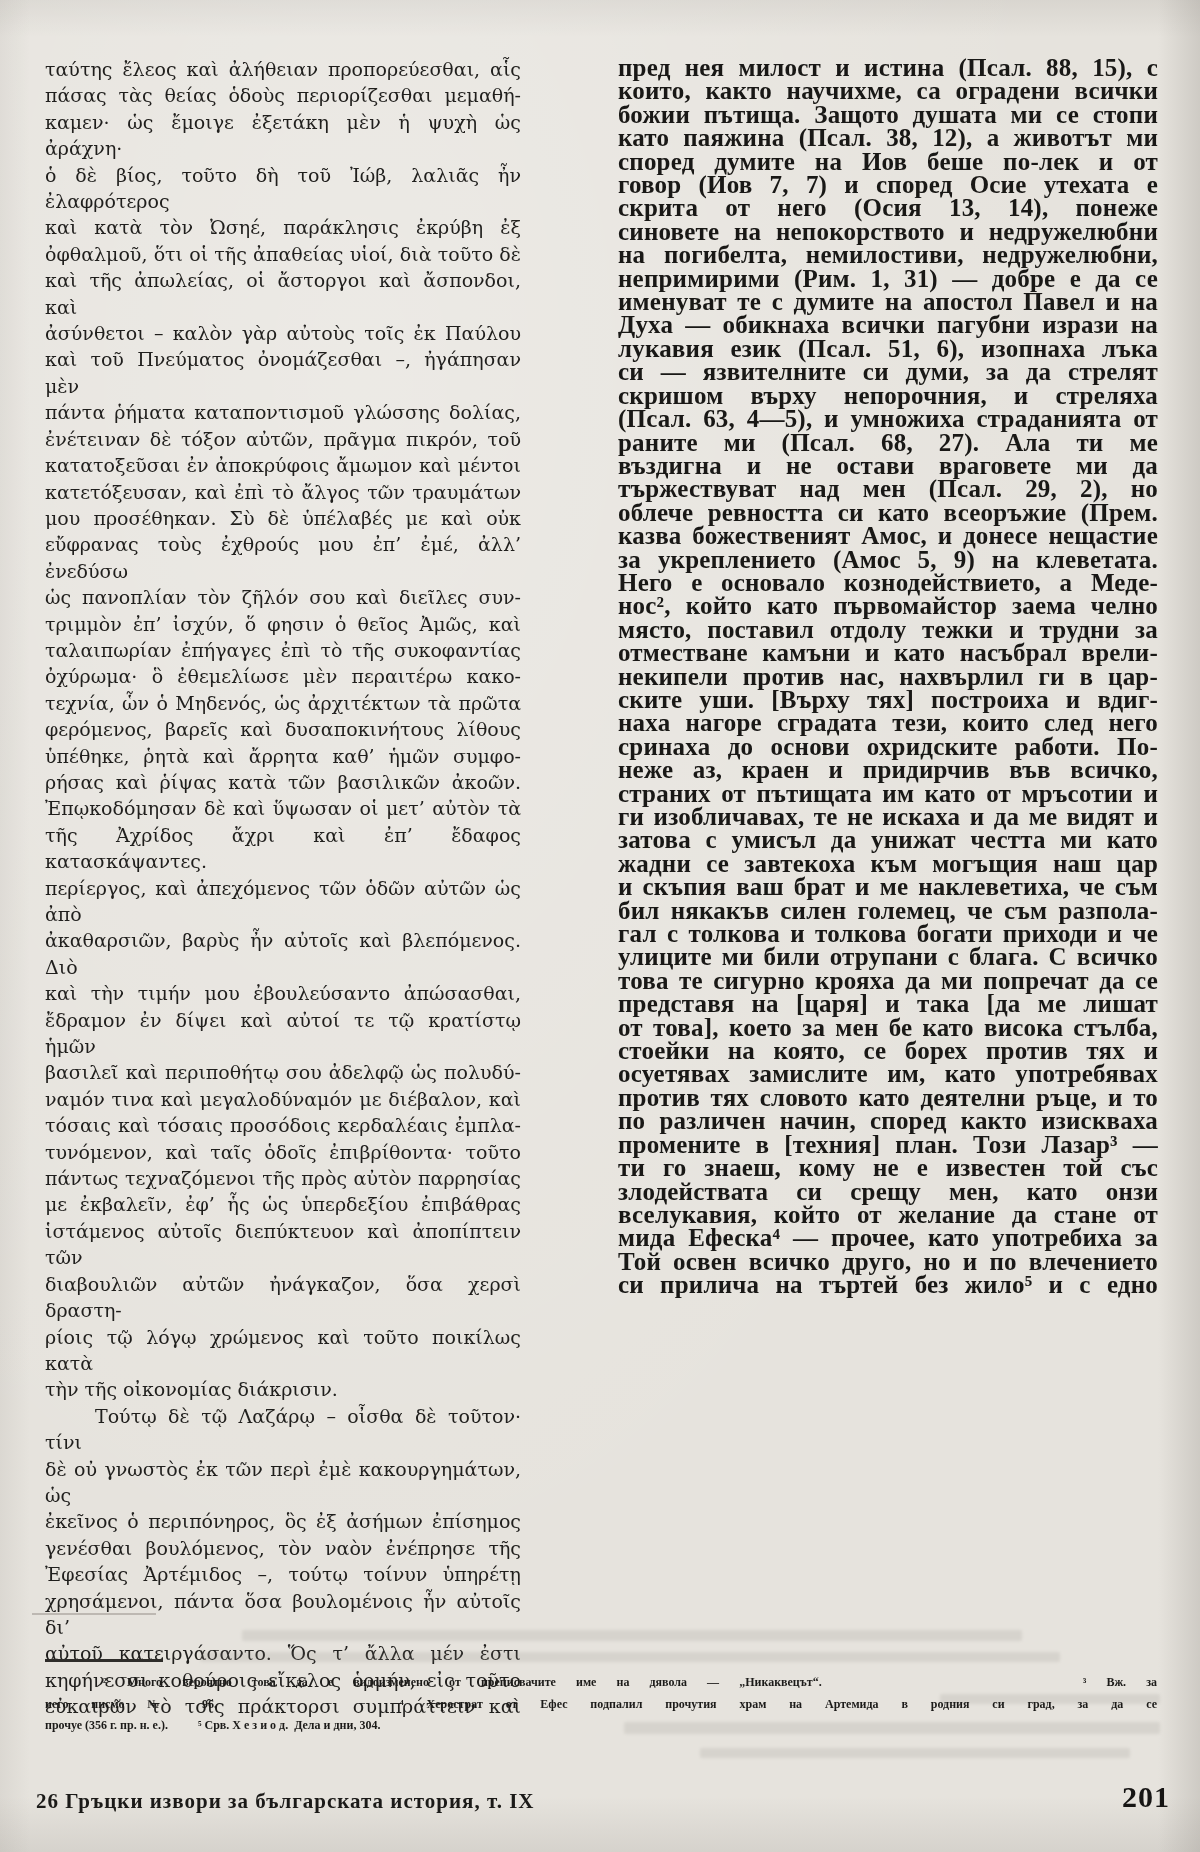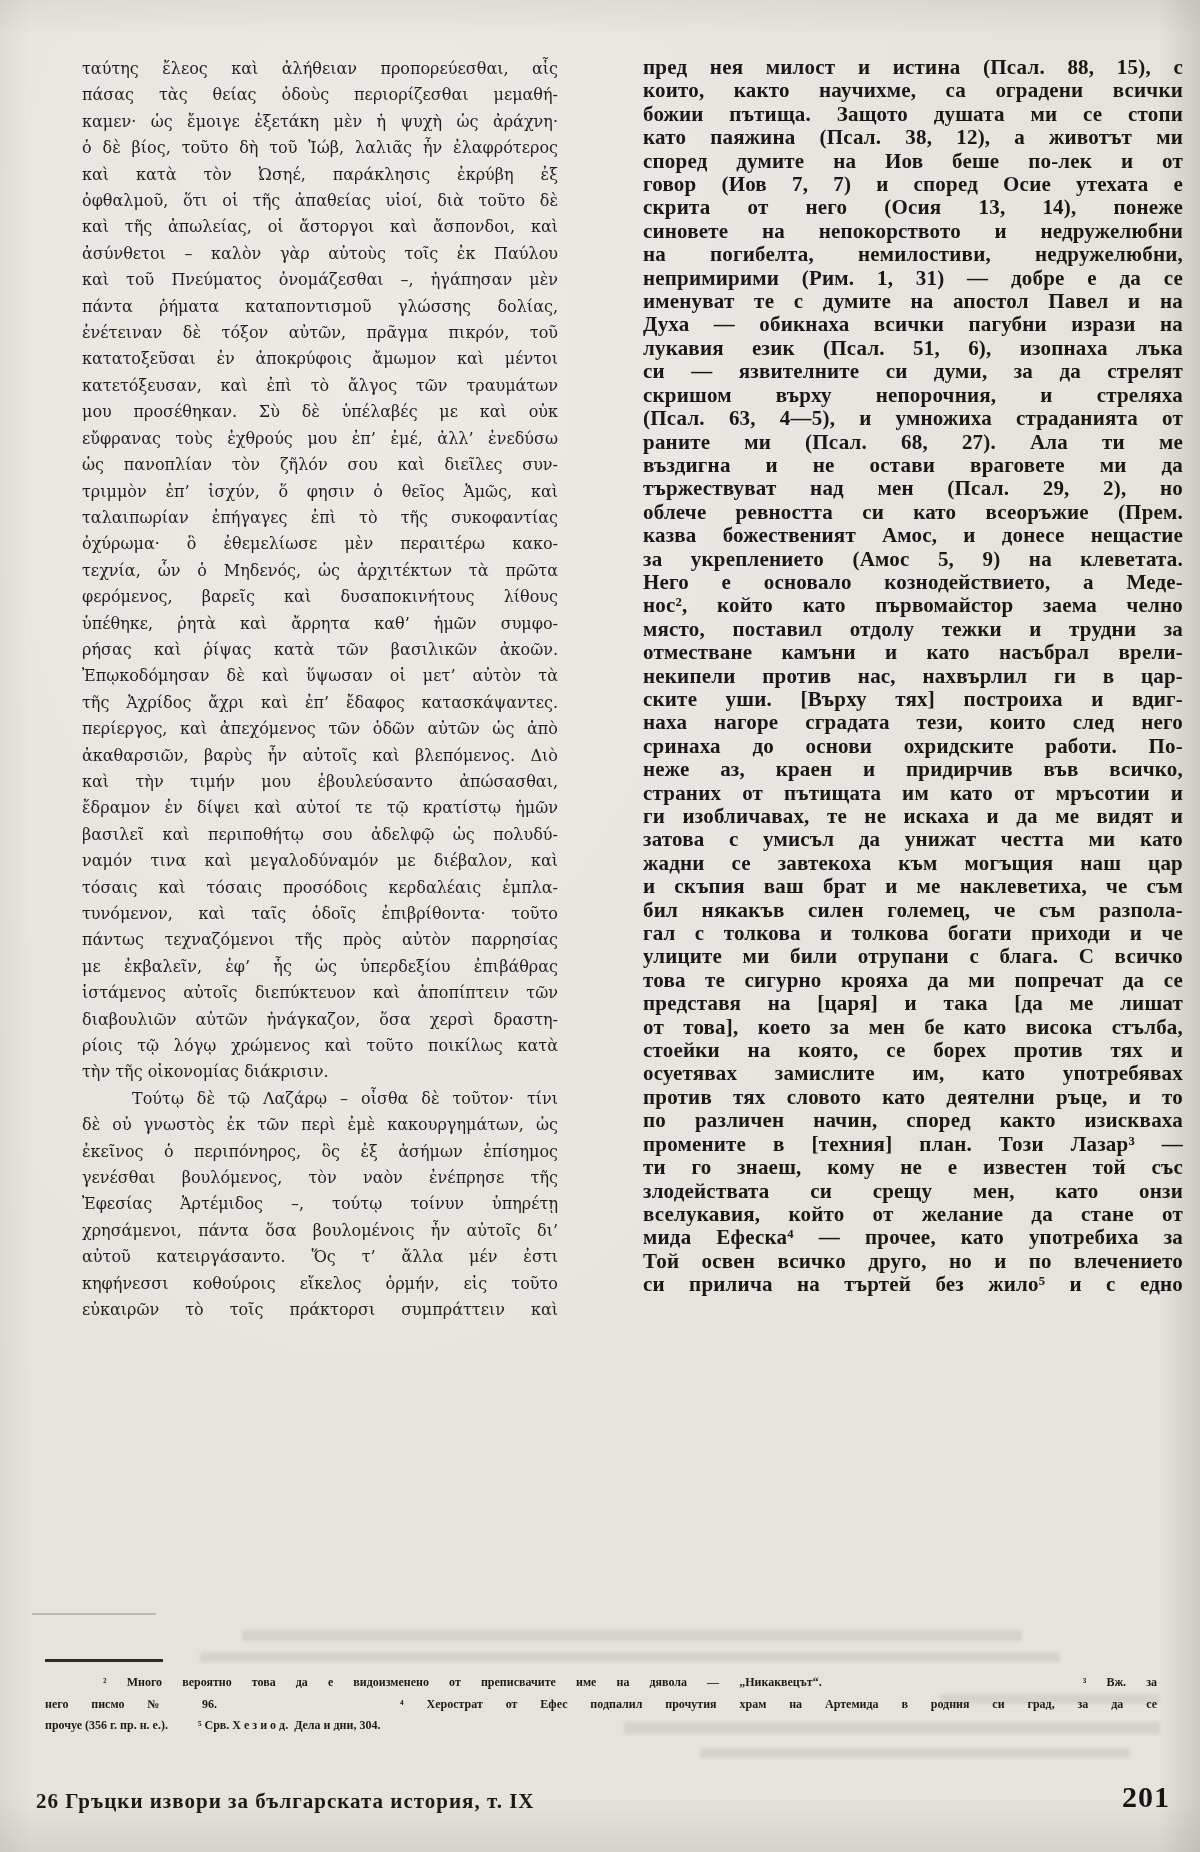--- a/index.html
+++ b/index.html
@@ -13,30 +13,30 @@
     background:
       radial-gradient(ellipse at 30% 20%, rgba(255,255,255,0.25), rgba(0,0,0,0) 60%),
       linear-gradient(90deg, rgba(120,115,108,0.10) 0, rgba(0,0,0,0) 2.5%, rgba(0,0,0,0) 96.5%, rgba(120,115,108,0.22) 100%),
       linear-gradient(180deg, rgba(120,115,108,0.12) 0, rgba(0,0,0,0) 2%, rgba(0,0,0,0) 97%, rgba(120,115,108,0.15) 100%),
       #e6e3dd;
   }
   
   #greek-col{
     position:absolute;left:45px;top:56px;width:476px;
     font-family:"DejaVu Serif", serif;
-    font-size:16px;line-height:26.4px;color:#201f1d;margin-left:37px;
+    font-size:19px;line-height:26.4px;color:#201f1d;
   }
   .gline{text-align:justify;text-align-last:justify;-moz-text-align-last:justify;}
   .gline.indent{text-indent:50px;}
   .gline.endline{text-align-last:left;-moz-text-align-last:left;}
   
   #bg-col{
     position:absolute;left:618px;top:56px;width:540px;
     font-family:"Liberation Serif", serif;font-weight:700;
-    font-size:21px;line-height:23.4px;letter-spacing:0.2px;color:#191816;margin-left:25px;
+    font-size:25px;line-height:23.4px;letter-spacing:0.2px;color:#191816;
   }
   .bline{text-align:justify;text-align-last:justify;-moz-text-align-last:justify;}
   
   #footnotes{
     position:absolute;left:45px;top:1672px;width:1112px;
     font-family:"Liberation Serif", serif;font-weight:700;
     font-size:12px;line-height:21.6px;color:#1c1b19;
     white-space:pre-wrap;
   }
   .fnline{text-align:justify;text-align-last:justify;-moz-text-align-last:justify;}

